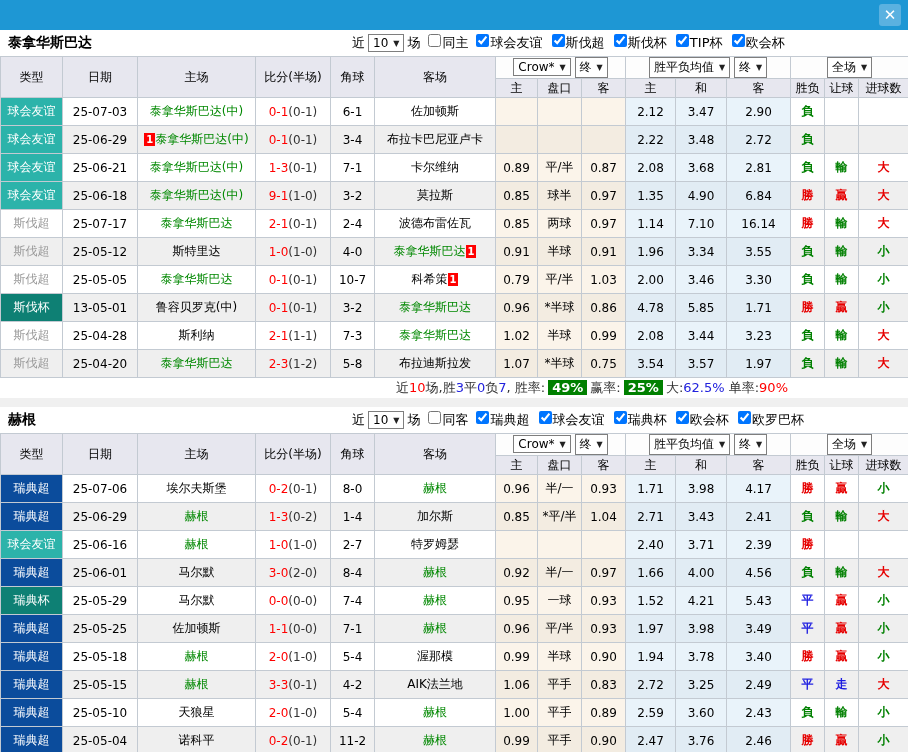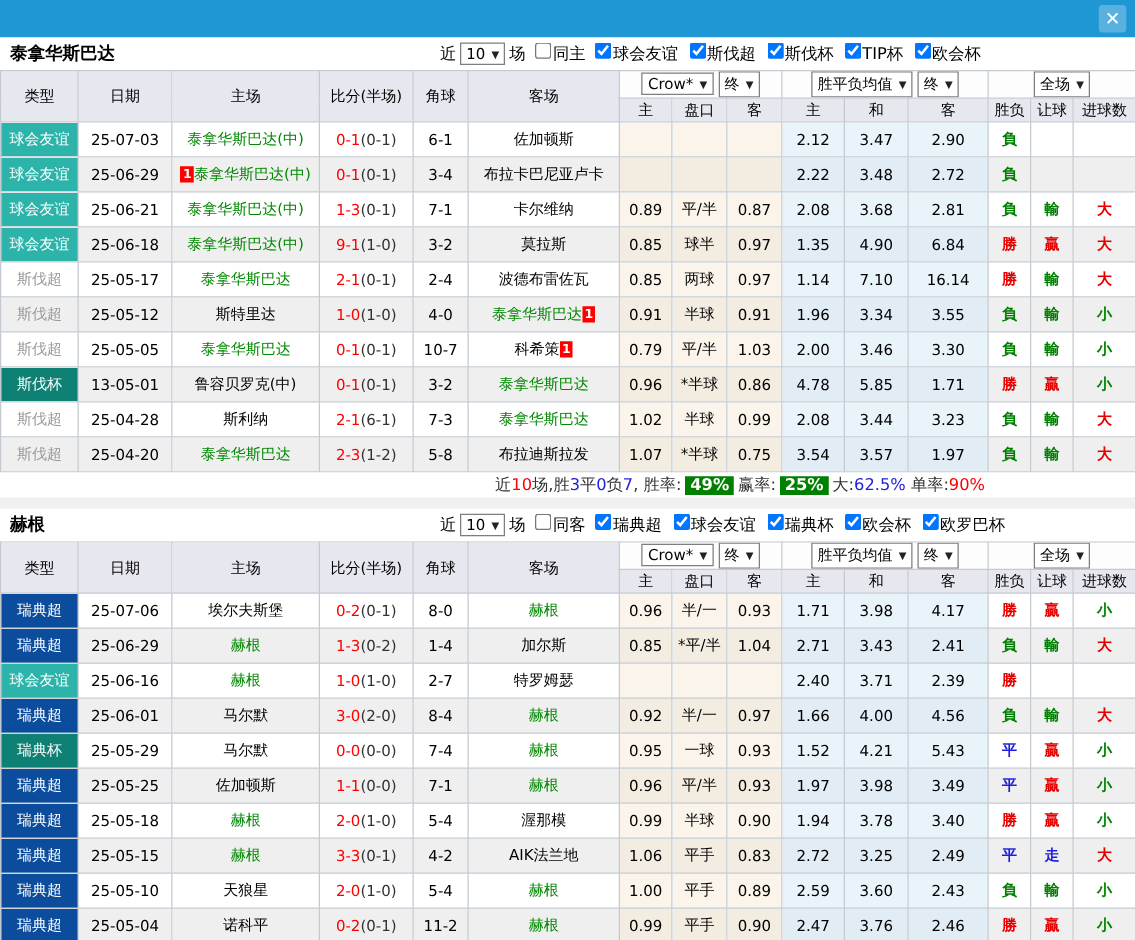--- a/index.html
+++ b/index.html
@@ -247,21 +247,21 @@
     <td class="avg">1.35</td>
     <td class="avg">4.90</td>
     <td class="avg">6.84</td>
     <td class="res-win">勝</td>
     <td class="res-win">贏</td>
     <td class="res-win">大</td>
   </tr>
 
   <tr>
     <td class="type-cell t-gray">斯伐超</td>
-    <td>25-05-17</td>
+    <td>25-07-17</td>
     <td><span class="green">泰拿华斯巴达</span></td>
     <td><span class="score-ft">2-1</span><span class="score-ht">(0-1)</span></td>
     <td>2-4</td>
     <td><span>波德布雷佐瓦</span></td>
     <td class="crown">0.85</td>
     <td class="crown">两球</td>
     <td class="crown">0.97</td>
     <td class="avg">1.14</td>
     <td class="avg">7.10</td>
     <td class="avg">16.14</td>
@@ -321,21 +321,21 @@
     <td class="avg">1.71</td>
     <td class="res-win">勝</td>
     <td class="res-win">贏</td>
     <td class="res-lose">小</td>
   </tr>
 
   <tr>
     <td class="type-cell t-gray">斯伐超</td>
     <td>25-04-28</td>
     <td><span>斯利纳</span></td>
-    <td><span class="score-ft">2-1</span><span class="score-ht">(6-1)</span></td>
+    <td><span class="score-ft">2-1</span><span class="score-ht">(1-1)</span></td>
     <td>7-3</td>
     <td><span class="green">泰拿华斯巴达</span></td>
     <td class="crown">1.02</td>
     <td class="crown">半球</td>
     <td class="crown">0.99</td>
     <td class="avg">2.08</td>
     <td class="avg">3.44</td>
     <td class="avg">3.23</td>
     <td class="res-lose">負</td>
     <td class="res-lose">輸</td>

